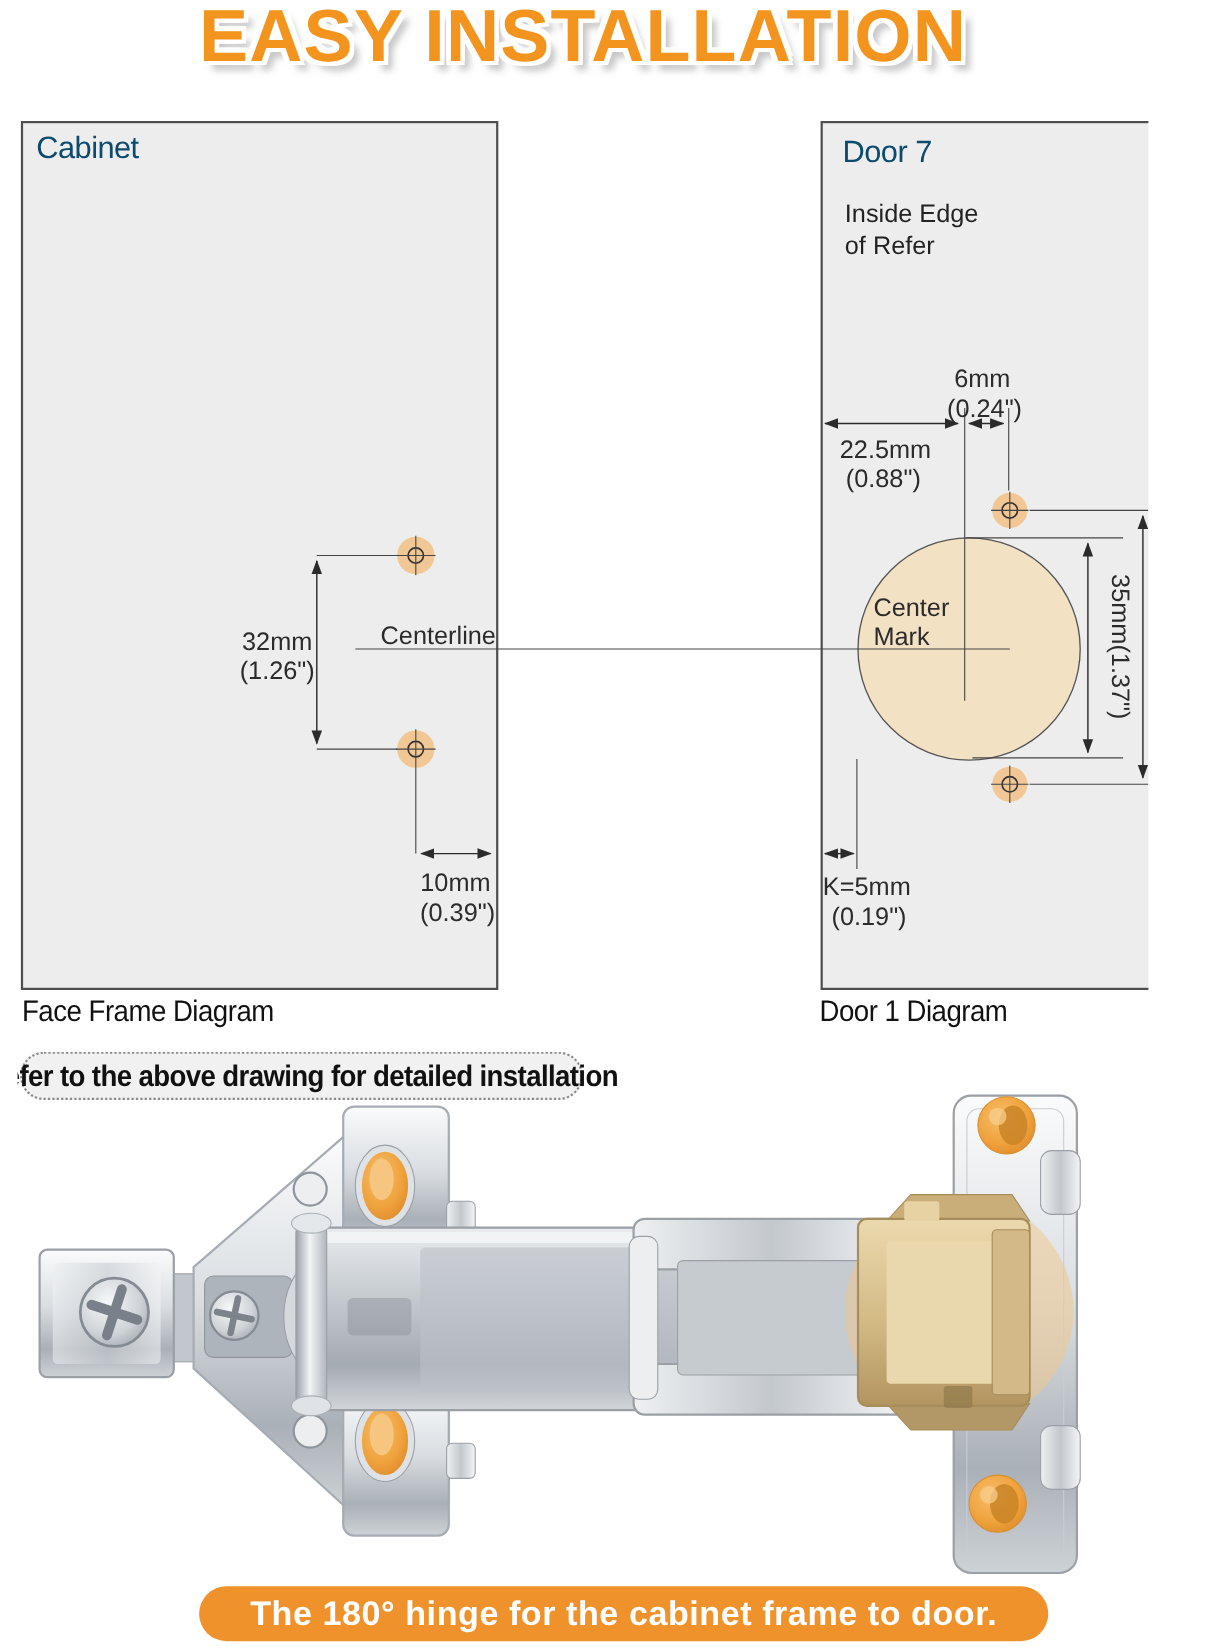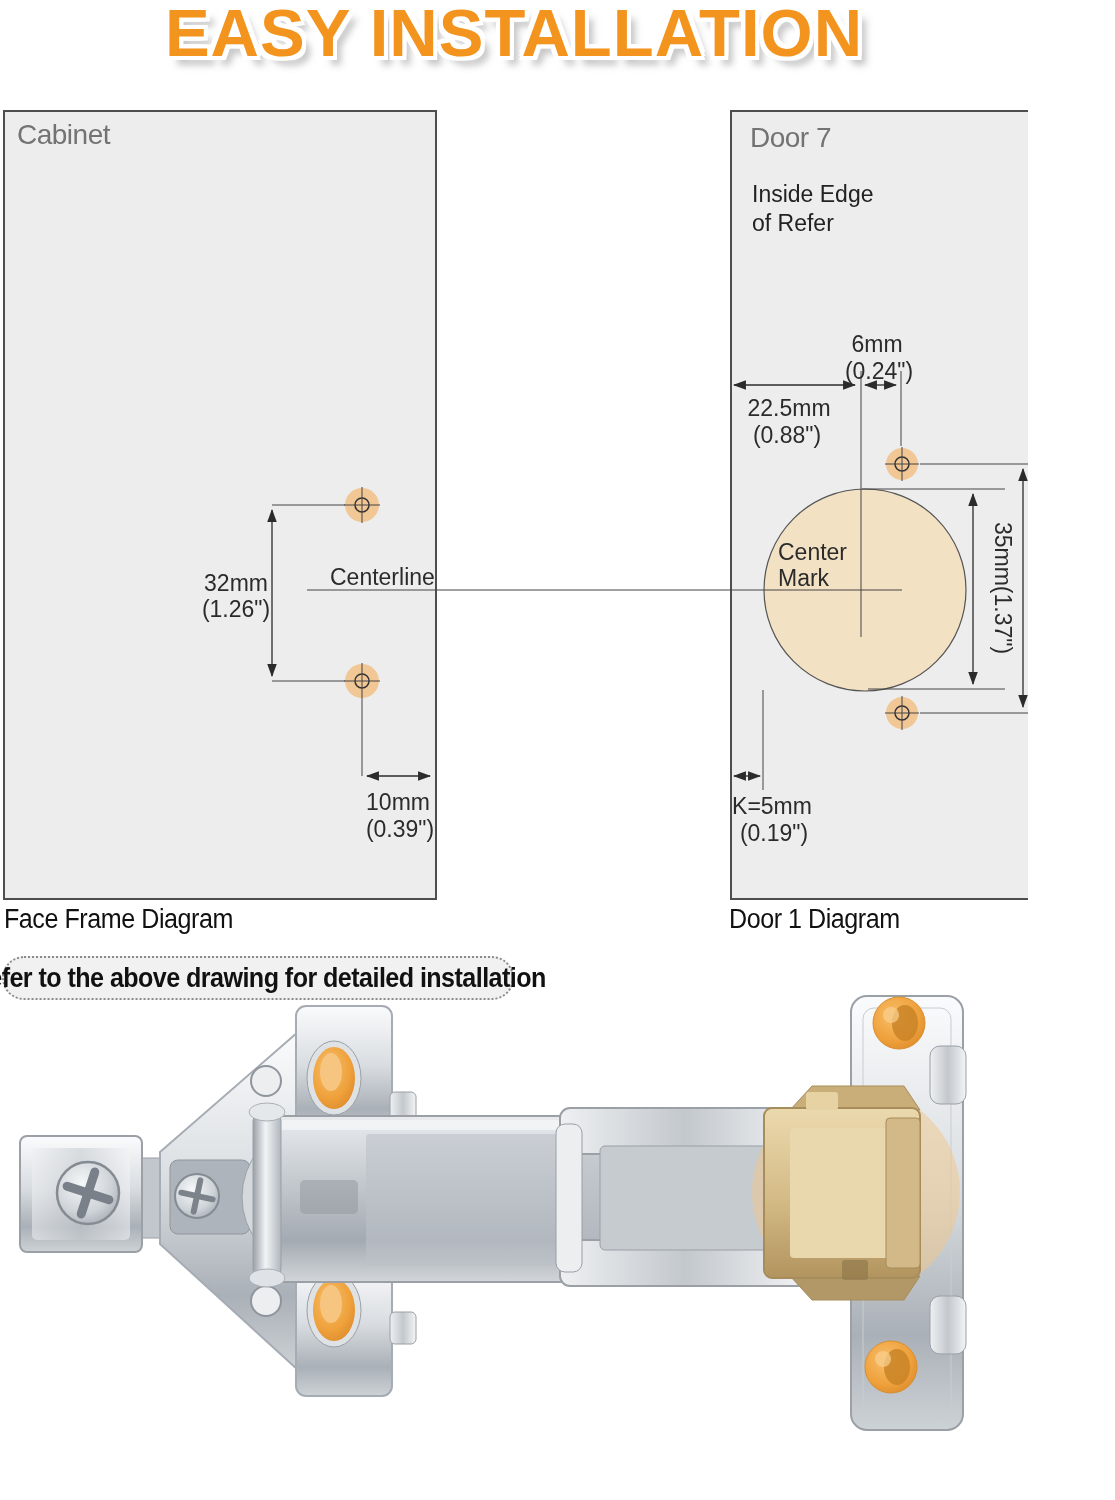--- a/index.html
+++ b/index.html
@@ -1,27 +1,27 @@
 <!DOCTYPE html>
 <html><head>
 <meta charset="utf-8">
 <style>
   html,body{margin:0;padding:0;background:#fff;}
   .page{position:relative;width:1028px;height:1500px;background:#ffffff;overflow:hidden;
-        font-family:"Liberation Sans",sans-serif;color:#1c1c1c;}
+        font-family:"Liberation Sans",sans-serif;color:#1c1c1c;margin-left:16px;}
   .title{position:absolute;top:-6px;left:0;width:100%;text-align:center;
          font-size:67px;font-weight:bold;letter-spacing:1px;color:#F3941F;
          text-shadow:
            -4px -4px 0 #fff, 4px -4px 0 #fff, -4px 4px 0 #fff, 4px 4px 0 #fff,
             0 -4px 0 #fff, 0 4px 0 #fff, -4px 0 0 #fff, 4px 0 0 #fff,
             8px 9px 7px rgba(145,145,145,.55);}
   .panel{position:absolute;background:#EDEDED;border:2px solid #4E4E4E;}
   .panel-cabinet{left:3px;top:110px;width:430px;height:786px;}
   .panel-door{left:730px;top:110px;width:378px;height:786px;}
-  .panel-label{position:absolute;font-size:28px;color:#737373;letter-spacing:-0.5px;}
+  .panel-label{position:absolute;font-size:28px;color:#0c4a6e;letter-spacing:-0.5px;}
   .lbl-cabinet{left:17px;top:119px;}
   .lbl-door{left:750px;top:122px;}
   .edge-note{position:absolute;left:752px;top:180px;font-size:23px;line-height:29px;color:#222;}
   .caption{position:absolute;top:904px;font-size:27px;color:#111;letter-spacing:-0.5px;
            transform:scaleX(.93);transform-origin:left;white-space:nowrap;}
   .cap-left{left:4px;}
   .cap-right{left:729px;}
   .note-pill{position:absolute;left:2px;top:956px;width:508px;height:40px;
              background:#F1F1F1;border:2px dotted #8a8a8a;border-radius:22px;
              display:flex;align-items:center;justify-content:center;}
@@ -263,14 +263,17 @@
       <polygon points="790,1110 812,1086 904,1086 920,1110" fill="#C9AE79" stroke="#a78d5c"></polygon>
       <polygon points="790,1276 812,1300 904,1300 920,1276" fill="#B39867" stroke="#a78d5c"></polygon>
       <rect x="764" y="1108" width="156" height="170" rx="8" fill="url(#goldG)" stroke="#a78d5c" stroke-width="2"></rect>
       <rect x="790" y="1128" width="100" height="130" rx="4" fill="#E9D8AD"></rect>
       <rect x="886" y="1118" width="34" height="150" rx="4" fill="#D3B987" stroke="#a78d5c"></rect>
       <rect x="806" y="1092" width="32" height="18" rx="3" fill="#E6D2A2"></rect>
       <rect x="842" y="1260" width="26" height="20" rx="3" fill="#8a7548" opacity=".6"></rect>
     </g>
   </svg>
 
+  <div class="banner">
+    <span>The 180° hinge for the cabinet frame to door.</span>
+  </div>
 
 </div>
 
 </body></html>

